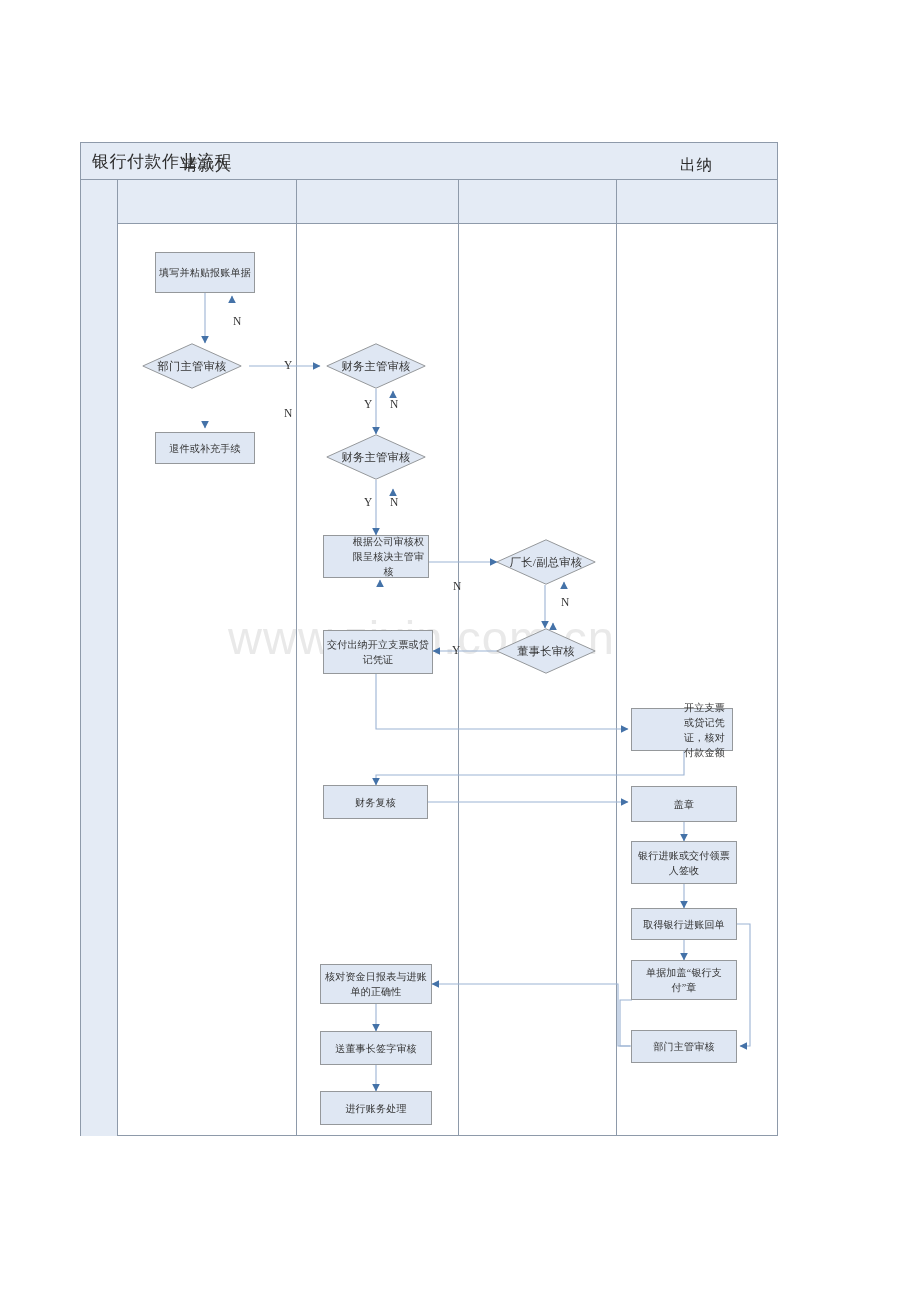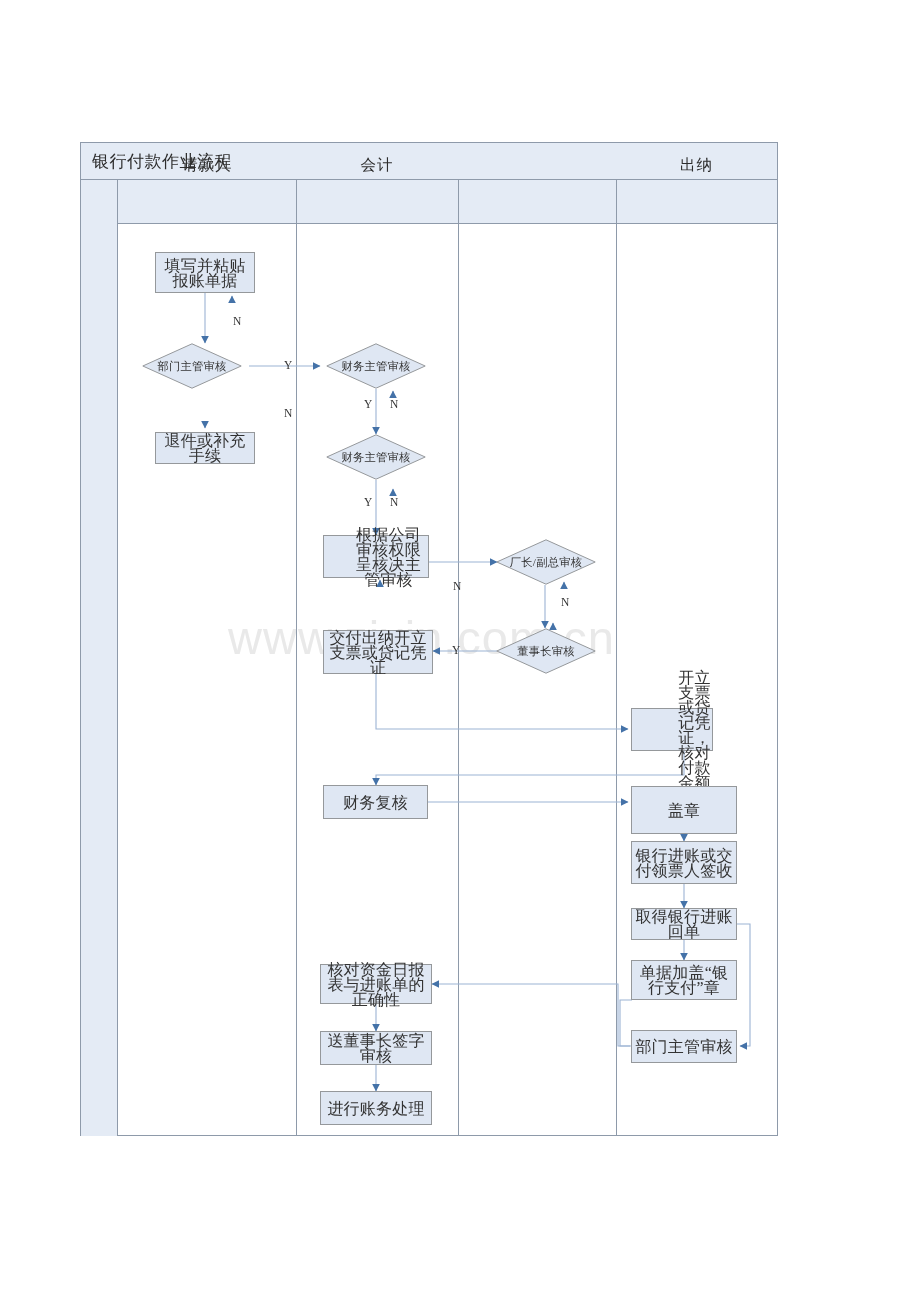--- a/index.html
+++ b/index.html
@@ -83,21 +83,21 @@
     background: #e4ebf5;
     border-right: 1px solid #8e9aaa;
   }
 
   
   .node {
     position: absolute;
     background: #dfe7f3;
     border: 1px solid #95989b;
     color: #333333;
-    font-size: 16px;
+    font-size: 10px;
     line-height: 15px;
     text-align: center;
     display: flex;
     align-items: center;
     justify-content: center;
     padding: 1px 3px;
     z-index: 5;
     letter-spacing: 0.2px;
   }
   .diamond-wrap {
@@ -145,21 +145,20 @@
   <div id="frame">
 
     <div id="title-row">
       <div id="title-text">银行付款作业流程</div>
     </div>
 
     <div id="header-row"></div>
     <div id="left-band"></div>
 
     <div class="hdr-cell" style="left:37px; width:178px;">请款人</div>
-    <div class="hdr-cell" style="left:215px; width:162px;">会计</div>
     <div class="hdr-cell" style="left:535px; width:161px;">出纳</div>
 
     <div class="vline" style="left:215px; top:37px; height:43px;"></div>
     <div class="vline" style="left:377px; top:37px; height:43px;"></div>
     <div class="vline" style="left:535px; top:37px; height:43px;"></div>
 
     <div class="vline" style="left:215px; top:81px; height:912px;"></div>
     <div class="vline" style="left:377px; top:81px; height:912px;"></div>
     <div class="vline" style="left:535px; top:81px; height:912px;"></div>
   </div>
@@ -268,23 +267,23 @@
     <div class="diamond-label">厂长/副总审核</div>
   </div>
 
   <div class="diamond-wrap" style="left:496px; top:628px; width:100px; height:46px;">
     <svg width="100" height="46" viewBox="0 0 100 46" xmlns="http://www.w3.org/2000/svg">
       <polygon points="50,0.8 99.2,23 50,45.2 0.8,23" fill="#dfe7f3" stroke="#95989b" stroke-width="1"></polygon>
     </svg>
     <div class="diamond-label">董事长审核</div>
   </div>
 
-  <div class="node" style="left:631px; top:708px; width:82px; height:43px;padding-left:48px;">开立支票或贷记凭证，核对付款金额</div>
-
-  <div class="node" style="left:631px; top:786px; width:106px; height:48px;">盖章</div>
+  <div class="node" style="left:631px; top:708px; width:102px; height:43px;padding-left:48px;">开立支票或贷记凭证，核对付款金额</div>
+
+  <div class="node" style="left:631px; top:786px; width:106px; height:36px;">盖章</div>
 
   <div class="node" style="left:631px; top:841px; width:106px; height:43px;">银行进账或交付领票人签收</div>
 
   <div class="node" style="left:631px; top:908px; width:106px; height:32px;">取得银行进账回单</div>
 
   <div class="node" style="left:631px; top:960px; width:106px; height:40px;">单据加盖“银行支付”章</div>
 
   <div class="node" style="left:631px; top:1030px; width:106px; height:33px;">部门主管审核</div>
 
   <div class="branch-label" style="left:233px; top:315px;">N</div>

